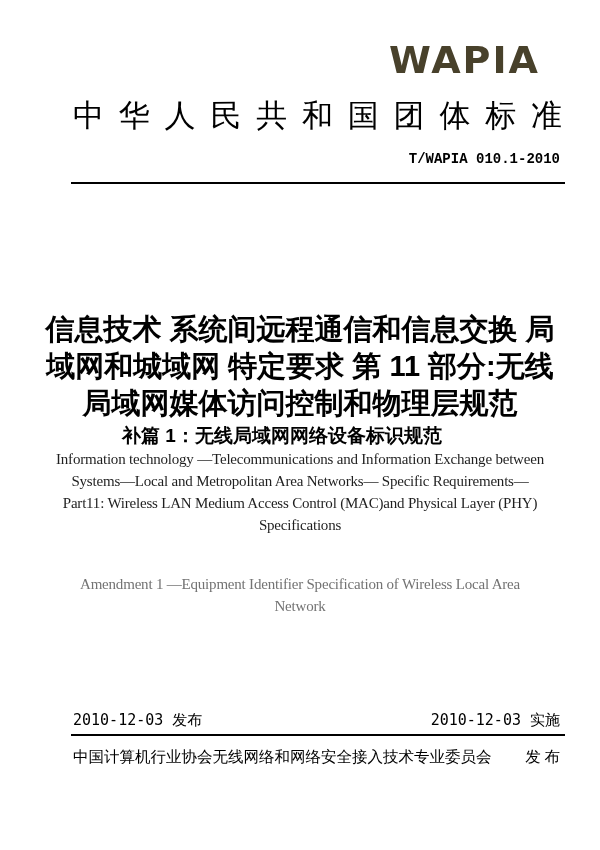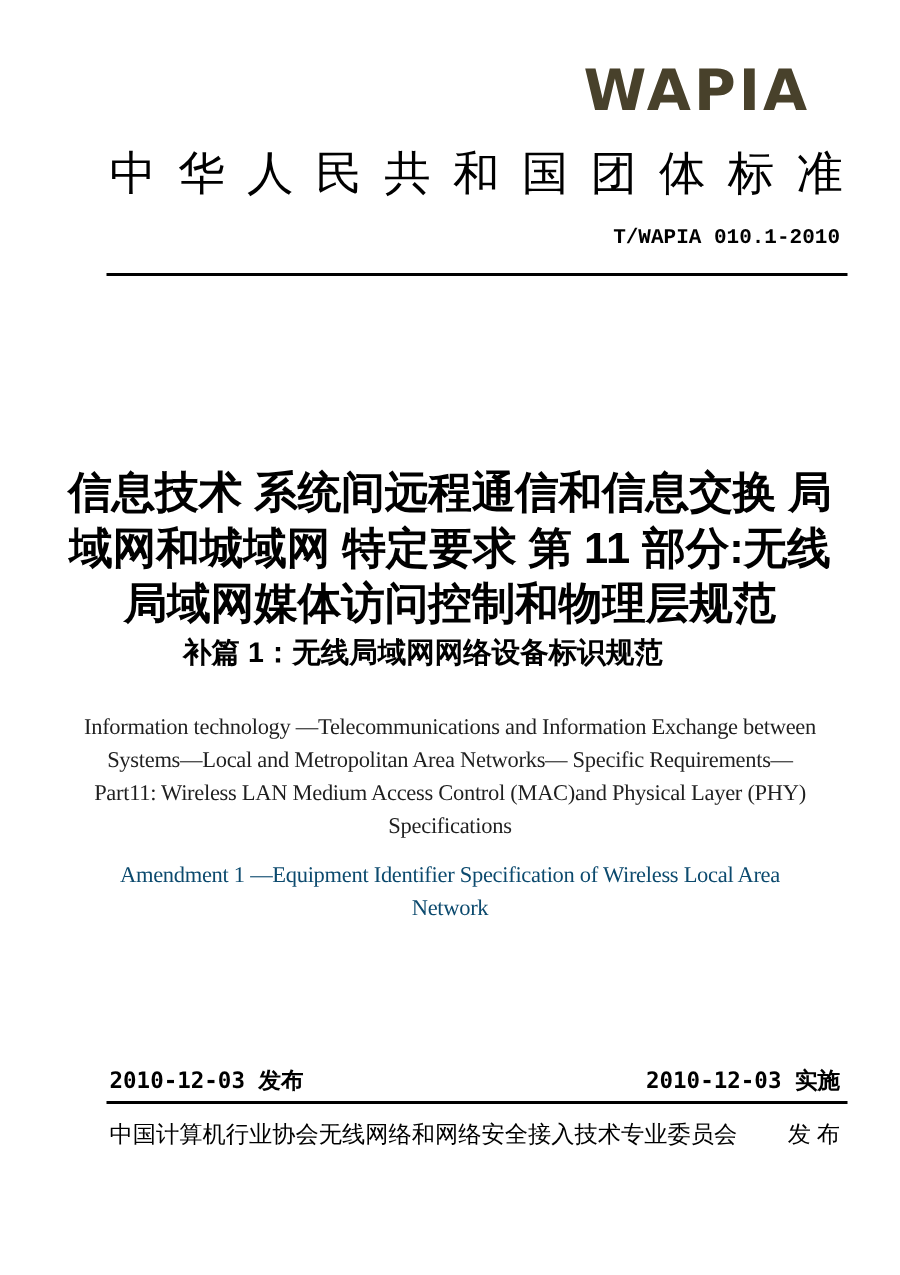--- a/index.html
+++ b/index.html
@@ -51,40 +51,40 @@
 
   .subtitle-zh {
     position: absolute; top: 424px; left: 12px; width: 540px;
     text-align: center;
     font-family: "Liberation Sans", "DejaVu Sans", sans-serif;
     font-weight: bold; font-size: 19px; line-height: 24px;
     white-space: nowrap;
   }
 
   .title-en {
-    position: absolute; top: 474px; left: 40px; width: 520px;
+    position: absolute; top: 448px; left: 40px; width: 520px;
     text-align: center;
     font-family: "Liberation Serif", "DejaVu Serif", serif;
     font-size: 15px; line-height: 22px; letter-spacing: -0.2px;
     color: #1f1f1f;
   }
 
   .amendment-en {
     position: absolute; top: 573px; left: 40px; width: 520px;
     text-align: center;
     font-family: "Liberation Serif", "DejaVu Serif", serif;
     font-size: 15px; line-height: 22px; letter-spacing: -0.2px;
-    color: #0c4a6e;
+    color: #737373;
   }
 
   .dates {
     position: absolute; top: 711px; left: 73px; right: 40px;
     display: flex; justify-content: space-between; align-items: baseline;
     font-family: "DejaVu Sans Mono", "Liberation Mono", monospace;
-    font-weight: bold; font-size: 15px;
+    font-weight: normal; font-size: 15px;
     white-space: nowrap;
   }
 
   .publisher-row {
     position: absolute; top: 747px; left: 73px; right: 40px;
     display: flex; justify-content: space-between; align-items: baseline;
     font-family: "Liberation Serif", "DejaVu Serif", serif;
     font-size: 15.5px; line-height: 20px;
     white-space: nowrap;
   }

